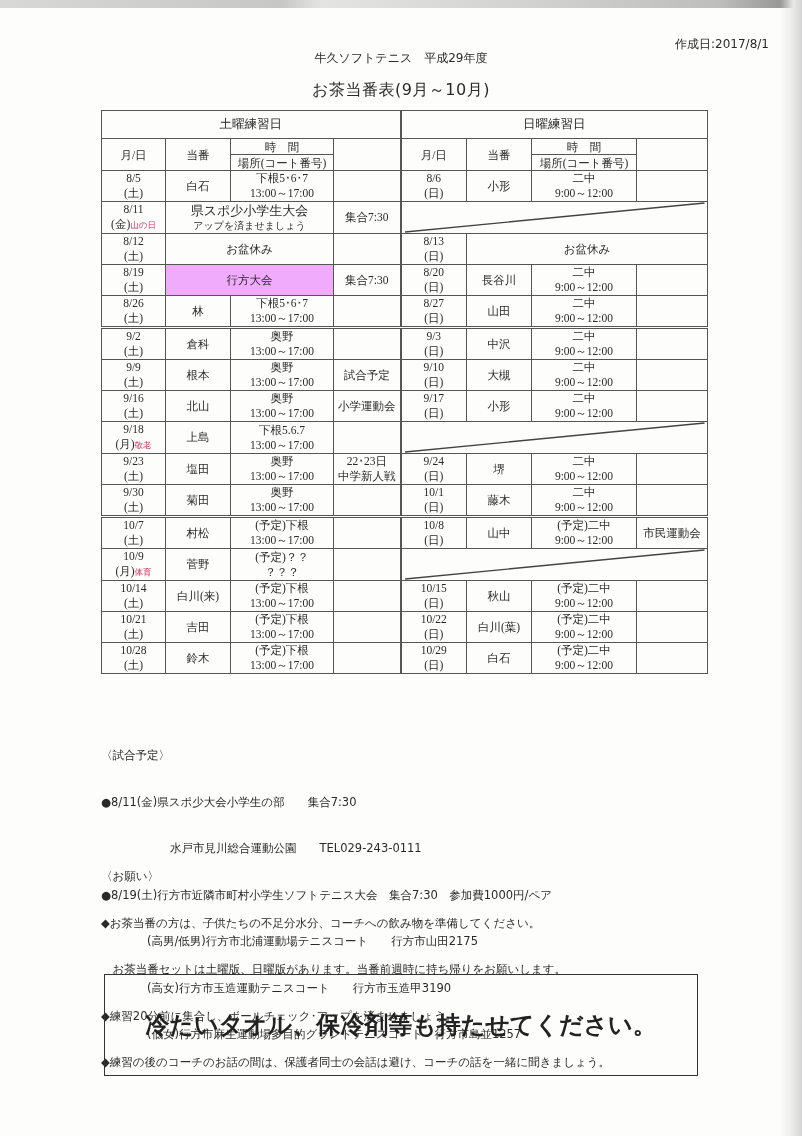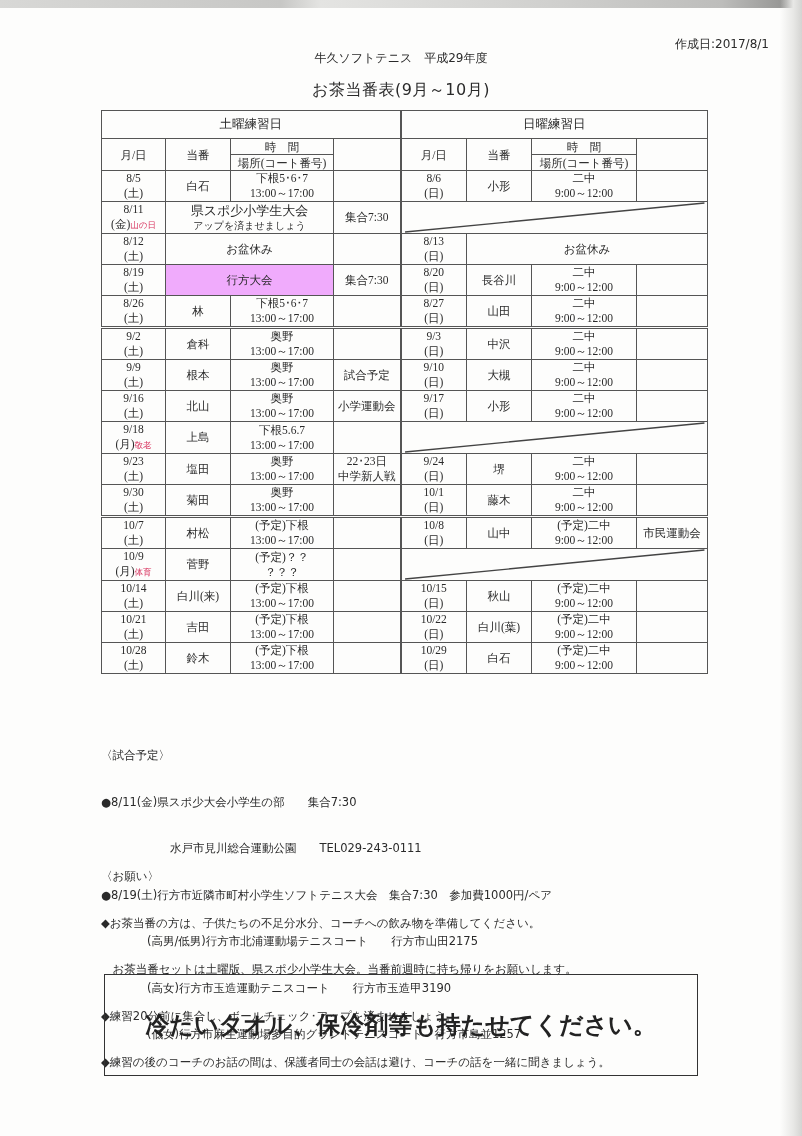--- a/index.html
+++ b/index.html
@@ -411,21 +411,21 @@
   <div>　　　　　　水戸市見川総合運動公園　　TEL029-243-0111</div>
   <div>●8/19(土)行方市近隣市町村小学生ソフトテニス大会　集合7:30　参加費1000円/ペア</div>
   <div>　　　　(高男/低男)行方市北浦運動場テニスコート　　行方市山田2175</div>
   <div>　　　　(高女)行方市玉造運動テニスコート　　行方市玉造甲3190</div>
   <div>　　　　(低女)行方市麻生運動場多目的グランドテニスコート　行方市島並1257</div>
 </div>
 
 <div class="sec" style="top:838px">
   <div>〈お願い〉</div>
   <div>◆お茶当番の方は、子供たちの不足分水分、コーチへの飲み物を準備してください。</div>
-  <div>　お茶当番セットは土曜版、県スポ少小学生大会。当番前週時に持ち帰りをお願いします。</div>
+  <div>　お茶当番セットは土曜版、日曜版があります。当番前週時に持ち帰りをお願いします。</div>
   <div>◆練習20分前に集合し、ボールチェック･アップを済ませましょう。</div>
   <div>◆練習の後のコーチのお話の間は、保護者同士の会話は避け、コーチの話を一緒に聞きましょう。</div>
   
 </div>
 
 <div class="notice">
   <div>冷たいタオル、保冷剤等も持たせてください。</div>
 </div>
 
 </body></html>

